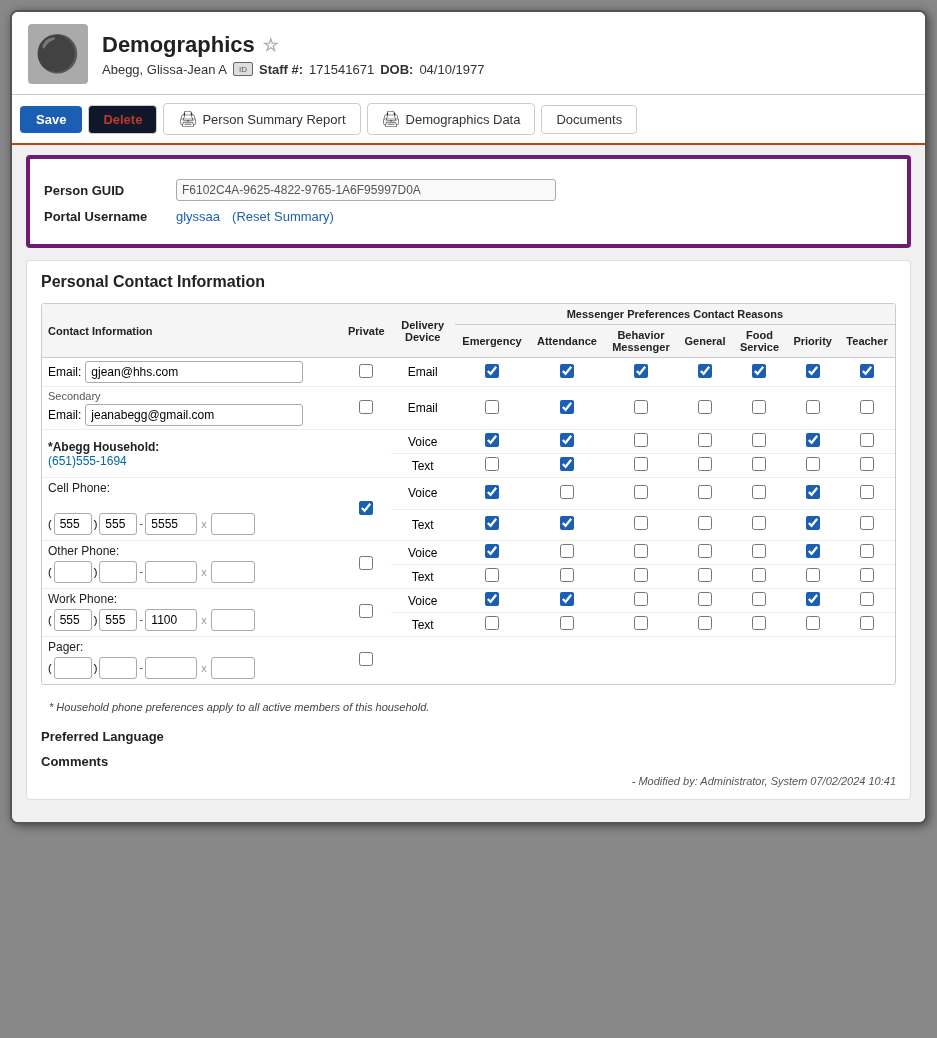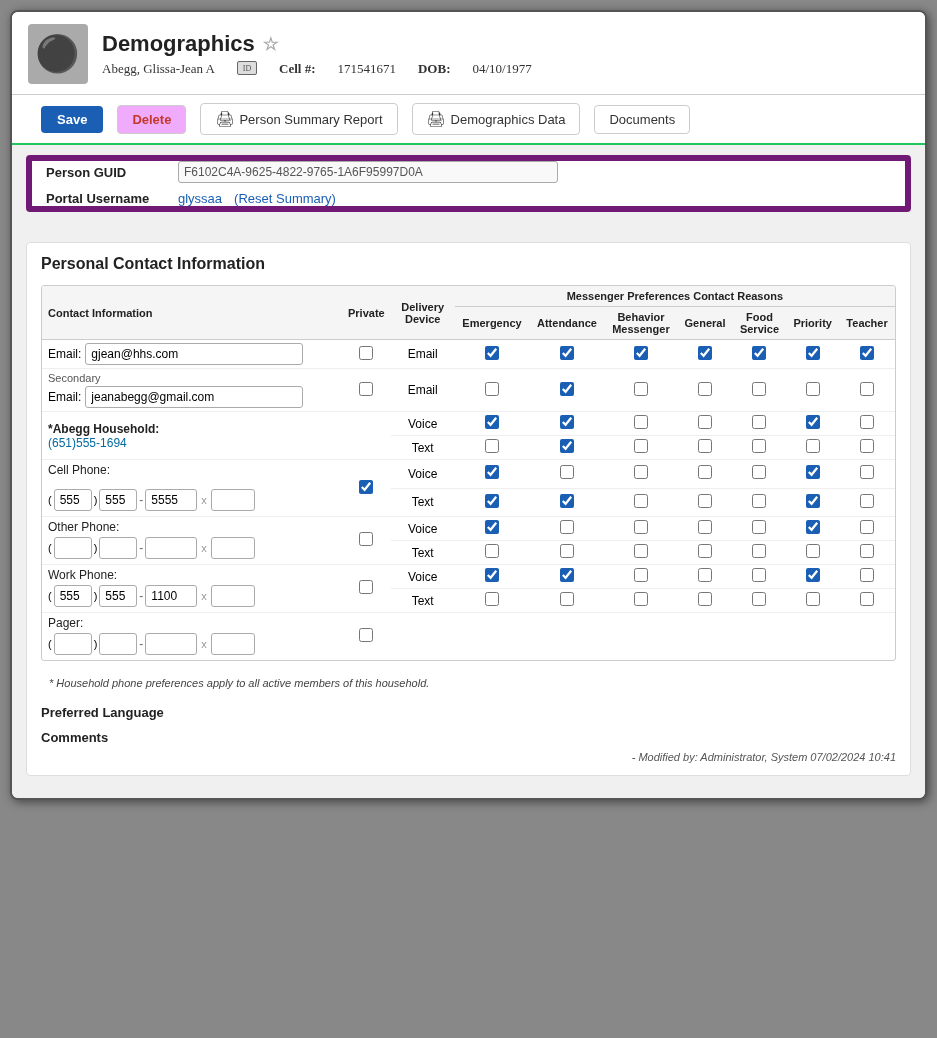--- a/index.html
+++ b/index.html
@@ -51,55 +51,55 @@
       display: flex;
       align-items: center;
       gap: 8px;
     }
     .star-icon { color: #aaa; font-size: 18px; }
     .header-info .sub {
       font-size: 13px;
       color: #333;
       margin-top: 4px;
       display: flex;
-      gap: 22px;
-      font-family: Liberation Serif, serif;
+      align-items: center;
+      gap: 6px;
     }
     .id-icon {
       display: inline-block;
       width: 20px;
       height: 14px;
       border: 1px solid #666;
       border-radius: 2px;
       background: #ddd;
       font-size: 8px;
       text-align: center;
       line-height: 14px;
       color: #555;
     }
     .toolbar {
       background: #fff;
-      padding: 8px 29px;
-      display: flex;
-      gap: 14px;
-      align-items: center;
-      border-bottom: 2px solid #22c55e;
+      padding: 8px 8px;
+      display: flex;
+      gap: 6px;
+      align-items: center;
+      border-bottom: 2px solid #c2410c;
     }
     .btn-save {
       background: #1a5fb4;
       color: #fff;
       border: none;
       padding: 6px 16px;
       border-radius: 4px;
       font-size: 13px;
       font-weight: bold;
       cursor: pointer;
     }
     .btn-delete {
-      background: #f0abfc;
+      background: #0f172a;
       color: #c0392b;
       border: 1px solid #ccc;
       padding: 6px 14px;
       border-radius: 4px;
       font-size: 13px;
       cursor: pointer;
       font-weight: bold;
     }
     .btn-report {
       background: #fff;
@@ -113,24 +113,24 @@
       align-items: center;
       gap: 5px;
     }
     .printer-icon { font-size: 15px; }
     .content-area {
       background: #f0f0f0;
       padding: 10px 14px;
     }
     .guid-section {
       background: #fff;
-      border: 6px solid #701a75;
+      border: 4px solid #701a75;
       border-radius: 4px;
-      padding: 0 14px;
-      margin-bottom: 30px;
+      padding: 20px 14px;
+      margin-bottom: 12px;
     }
     .field-row {
       display: flex;
       align-items: center;
       gap: 12px;
       margin-bottom: 8px;
     }
     .field-row:last-child { margin-bottom: 0; }
     .field-label {
       font-weight: bold;
@@ -316,21 +316,21 @@
       <span class="avatar-icon">⚫</span>
     </div>
     <div class="header-info">
       <h1>
         <span>Demographics</span>
         <span class="star-icon">☆</span>
       </h1>
       <div class="sub">
         <span>Abegg, Glissa-Jean A</span>
         <span class="id-icon">ID</span>
-        <strong>Cell #:</strong>
+        <strong>Staff #:</strong>
         <span>171541671</span>
         <strong>DOB:</strong>
         <span>04/10/1977</span>
       </div>
     </div>
   </div>
 
   <div class="toolbar">
     <button class="btn-save">Save</button>
     <button class="btn-delete">Delete</button>
@@ -445,21 +445,21 @@
               <td class="cb-cell"><input type="checkbox" class="cb cb-checked" checked="" style=""></td>
               <td class="cb-cell"><input type="checkbox" class="cb" style=""></td>
               <td class="cb-cell"><input type="checkbox" class="cb" style=""></td>
               <td class="cb-cell"><input type="checkbox" class="cb" style=""></td>
               <td class="cb-cell"><input type="checkbox" class="cb" style=""></td>
               <td class="cb-cell"><input type="checkbox" class="cb" style=""></td>
             </tr>
 
             <tr>
               <td class="left-col" rowspan="2">
-                <div style="font-size:12px;color:#222;margin-bottom:12px;">Cell Phone:</div>
+                <div style="font-size:12px;color:#222;margin-bottom:18px;">Cell Phone:</div>
                 <div class="phone-group">
                   <span style="font-size:11px;">(</span>
                   <input class="input-small phone-input-area" type="text" value="555" style="">
                   <span style="font-size:11px;">)</span>
                   <input class="input-small phone-input-mid" type="text" value="555" style="">
                   <span class="phone-sep">-</span>
                   <input class="input-small phone-input-end" type="text" value="5555" style="">
                   <button class="x-btn">x</button>
                   <input class="input-small phone-ext" type="text" value="" style="">
                 </div>

